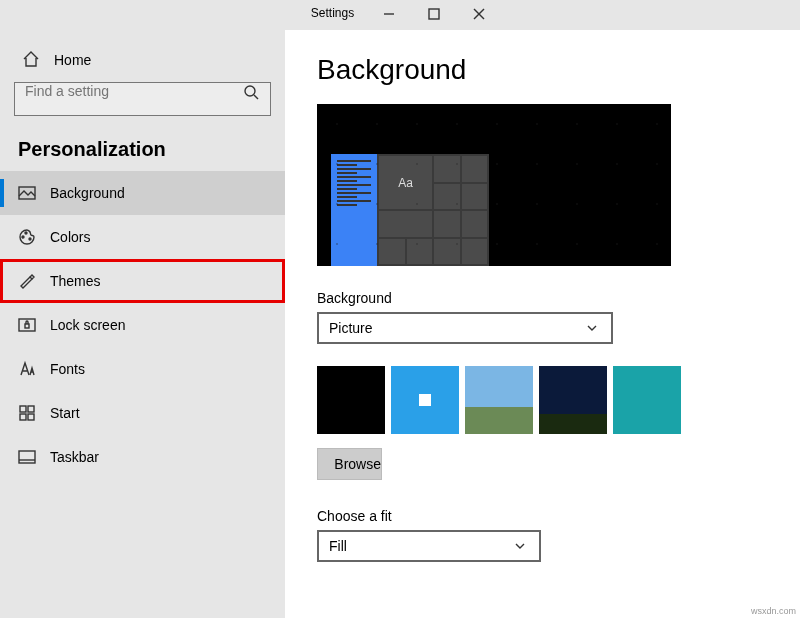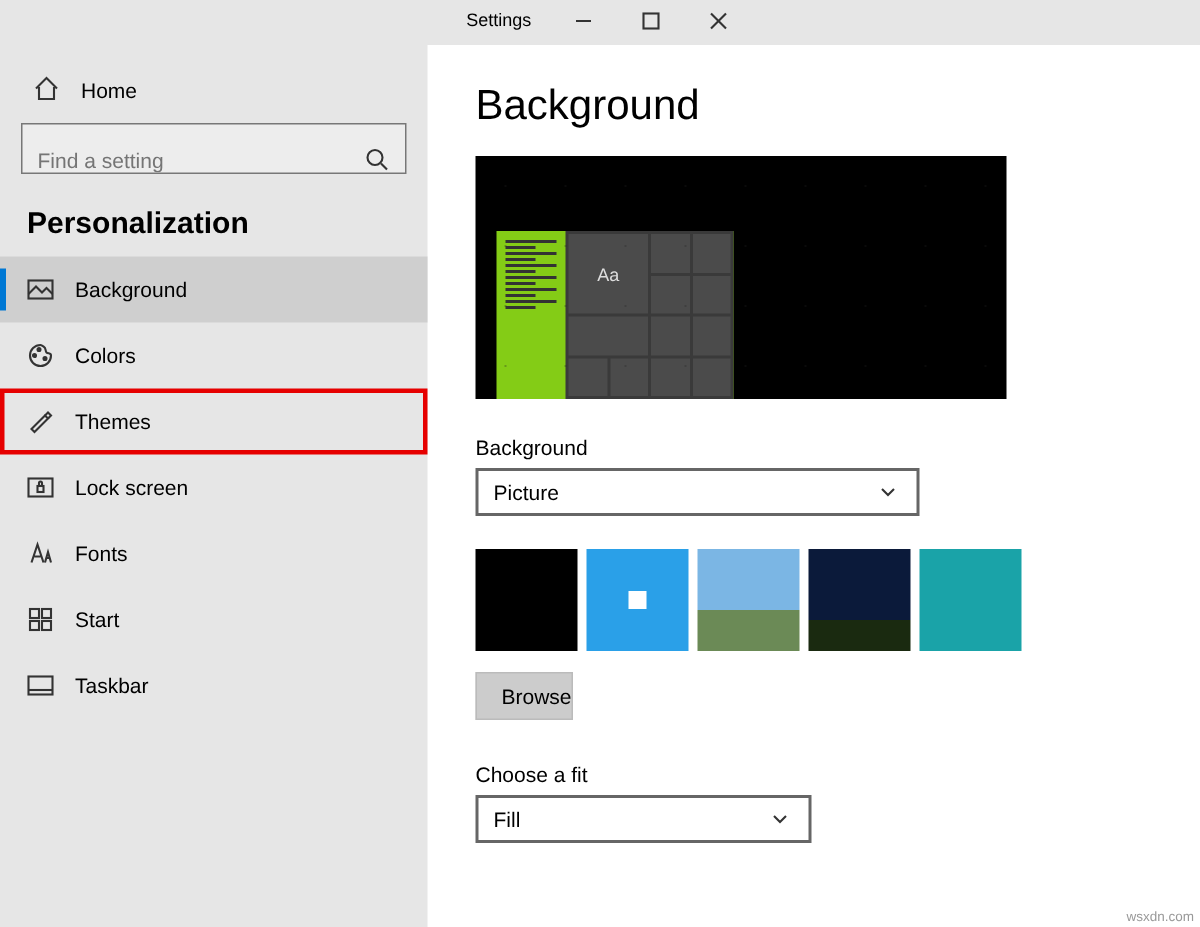--- a/index.html
+++ b/index.html
@@ -7,34 +7,34 @@
   .window { display: flex; flex-direction: column; height: 100%; }
   .titlebar { display: flex; align-items: flex-start; justify-content: center; height: 30px; background: #e6e6e6; }
   .titlebar .title { padding: 6px 12px; font-size: 12px; }
   .win-controls { display: flex; }
   .win-btn { width: 45px; height: 28px; display: flex; align-items: center; justify-content: center; font-size: 12px; }
   .body { display: flex; flex: 1; min-height: 0; }
   .sidebar { width: 285px; background: #e6e6e6; display: flex; flex-direction: column; padding-top: 10px; }
   .home-row { display: flex; align-items: flex-end; gap: 14px; padding: 10px 18px 14px 22px; }
   .home-row .label { font-size: 14px; }
   .search-wrap { padding: 0 14px 14px 14px; }
-  .search { display: flex; align-items: flex-end; border: 1px solid #777; background: #ededed; height: 34px; padding: 0 10px; color: #666; }
+  .search { display: flex; align-items: flex-start; border: 1px solid #777; background: #ededed; height: 34px; padding: 0 10px; color: #666; }
   .search input { flex: 1; border: none; background: transparent; font-size: 14px; color: #000; outline: none; }
   .category { padding: 8px 18px 10px 18px; font-weight: 600; font-size: 20px; }
   .nav-item { display: flex; align-items: center; gap: 14px; height: 44px; padding: 0 18px; cursor: default; }
   .nav-item .label { font-size: 14px; }
   .nav-item.selected { background: #cfcfcf; position: relative; }
   .nav-item.selected::before { content: ""; position: absolute; left: 0; top: 8px; bottom: 8px; width: 4px; background: #0078d4; }
   .nav-item.highlight { outline: 3px solid #e60000; outline-offset: -3px; }
   .icon { width: 18px; height: 18px; display: inline-flex; align-items: center; justify-content: center; }
   .content { flex: 1; padding: 24px 0 0 32px; overflow: auto; }
   .page-title { font-size: 28px; font-weight: 400; margin-bottom: 18px; }
   .preview { width: 354px; height: 162px; background: #000; position: relative; margin-bottom: 24px; }
   .preview::after { content:""; position:absolute; inset:0; background-image: radial-gradient(#222 1px, transparent 1px); background-size: 40px 40px; opacity: .3; }
-  .mock-win { position: absolute; left: 14px; bottom: 0; width: 158px; height: 112px; background: #84cc16; display: flex; }
+  .mock-win { position: absolute; left: 14px; bottom: 0; width: 158px; height: 112px; background: #3b82f6; display: flex; }
   .mock-text { width: 46px; padding: 6px; display: flex; flex-direction: column; gap: 2px; }
   .mock-text .line { height: 2px; background: #333; }
   .mock-text .line.short { width: 60%; }
   .mock-tiles { flex: 1; background: #3a3a3a; display: grid; grid-template-columns: repeat(4, 1fr); grid-template-rows: repeat(4, 1fr); gap: 2px; padding: 2px; }
   .tile { background: #4b4b4b; }
   .tile.big { grid-column: span 2; grid-row: span 2; display:flex; align-items:center; justify-content:center; color:#ddd; font-size:12px; }
   .section-label { font-size: 14px; margin-bottom: 6px; }
   .dropdown { width: 296px; height: 32px; border: 2px solid #666; background: #fff; display: flex; align-items: center; justify-content: space-between; padding: 0 10px; margin-bottom: 22px; }
   .thumbs { display: flex; gap: 6px; margin-bottom: 14px; }
   .thumb { width: 68px; height: 68px; }

